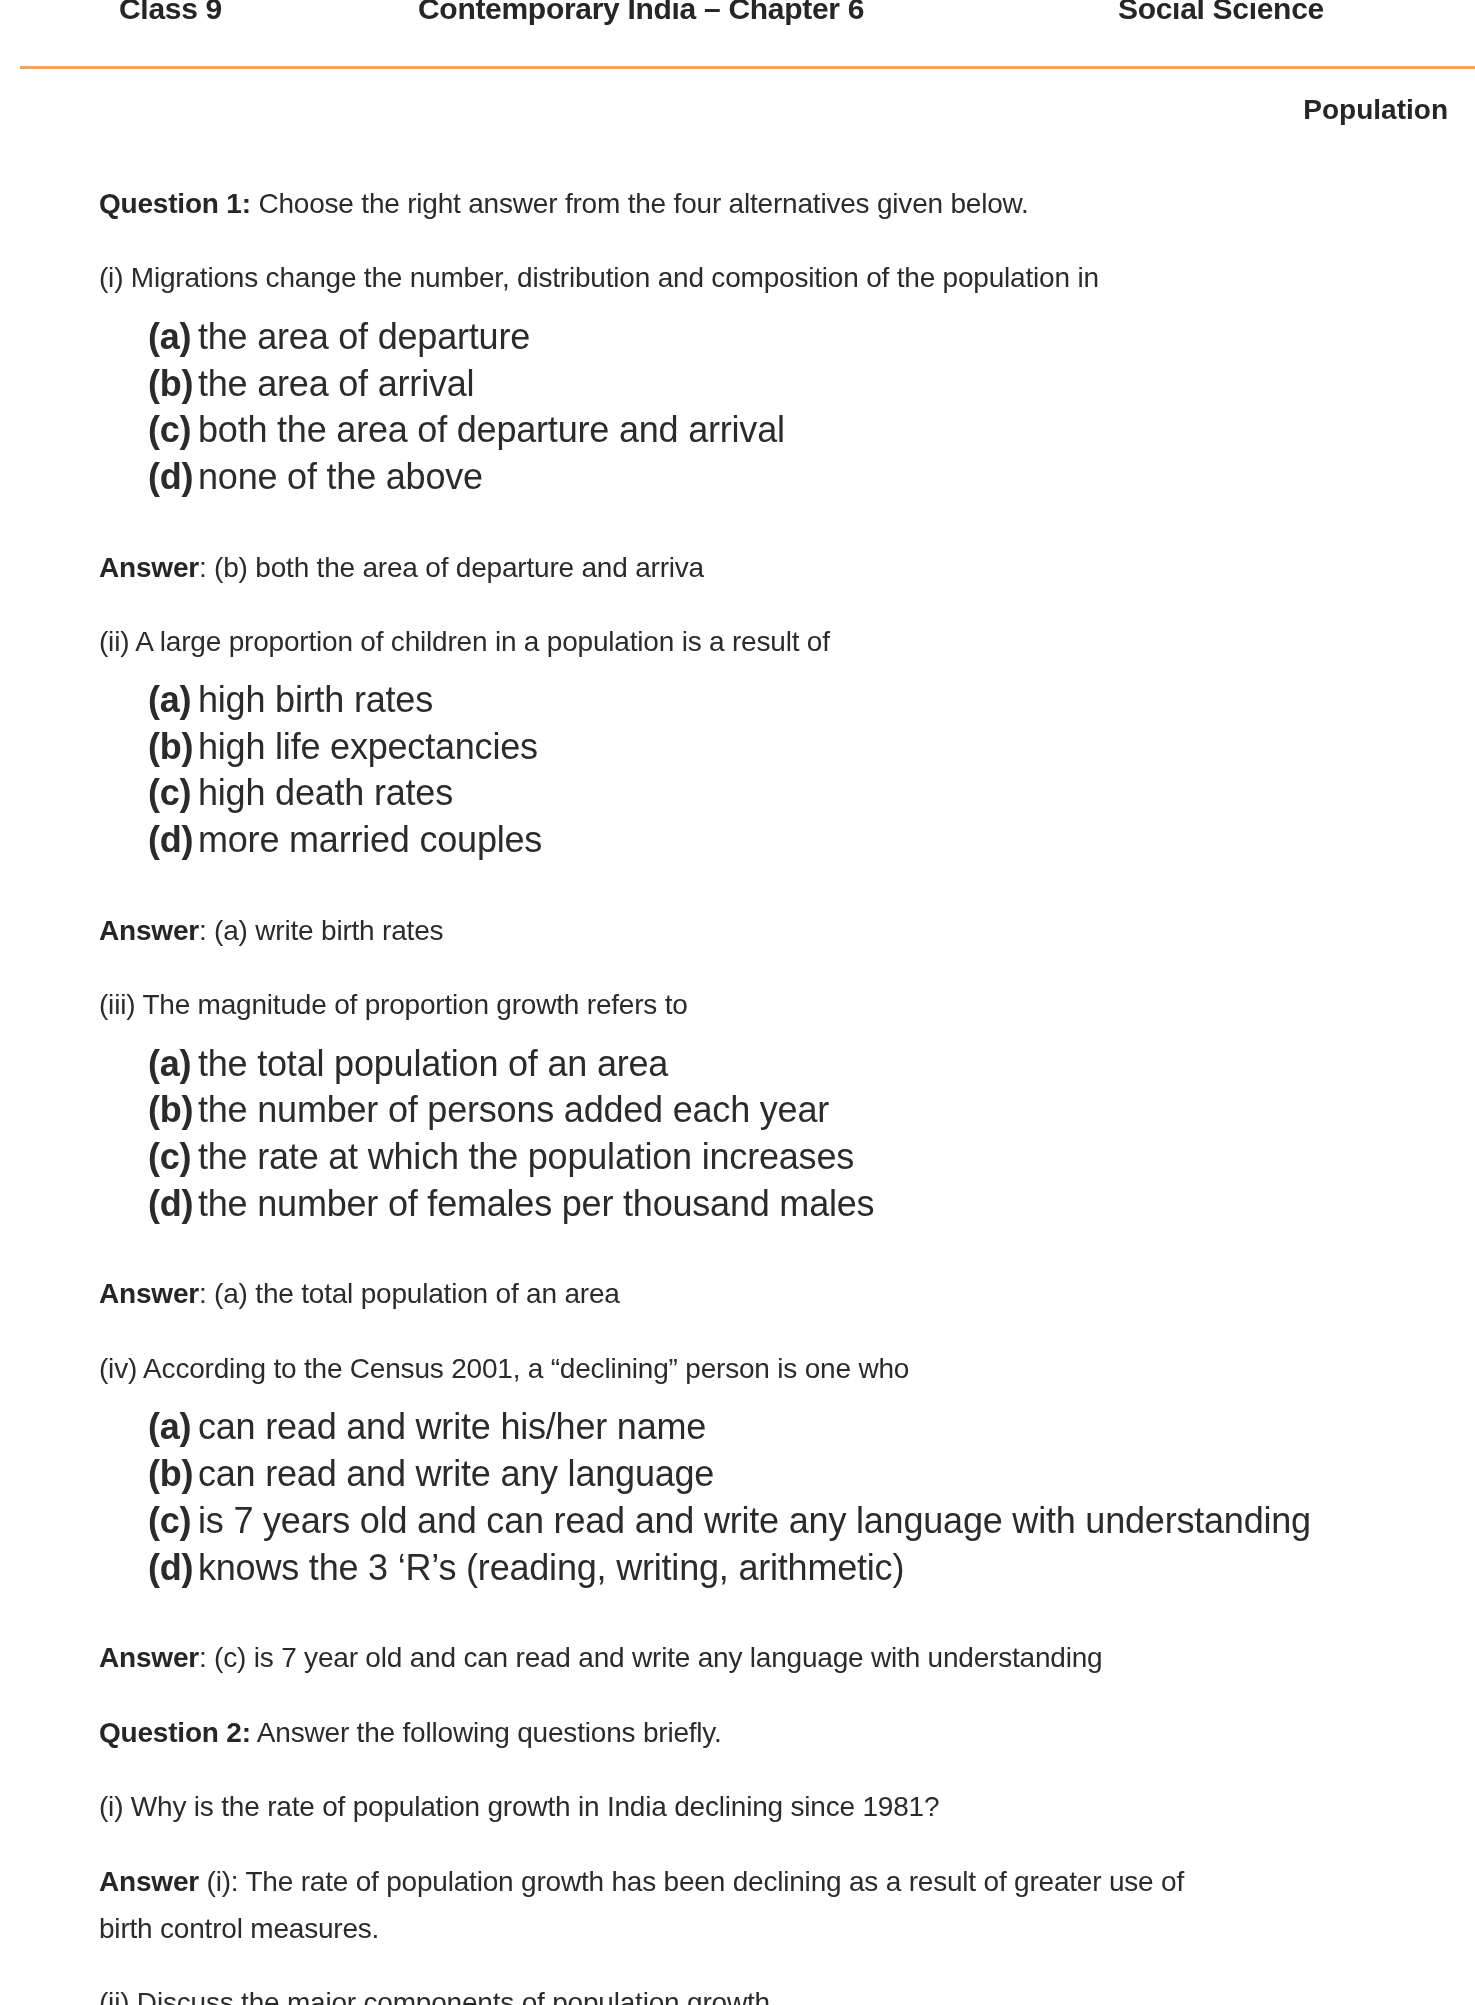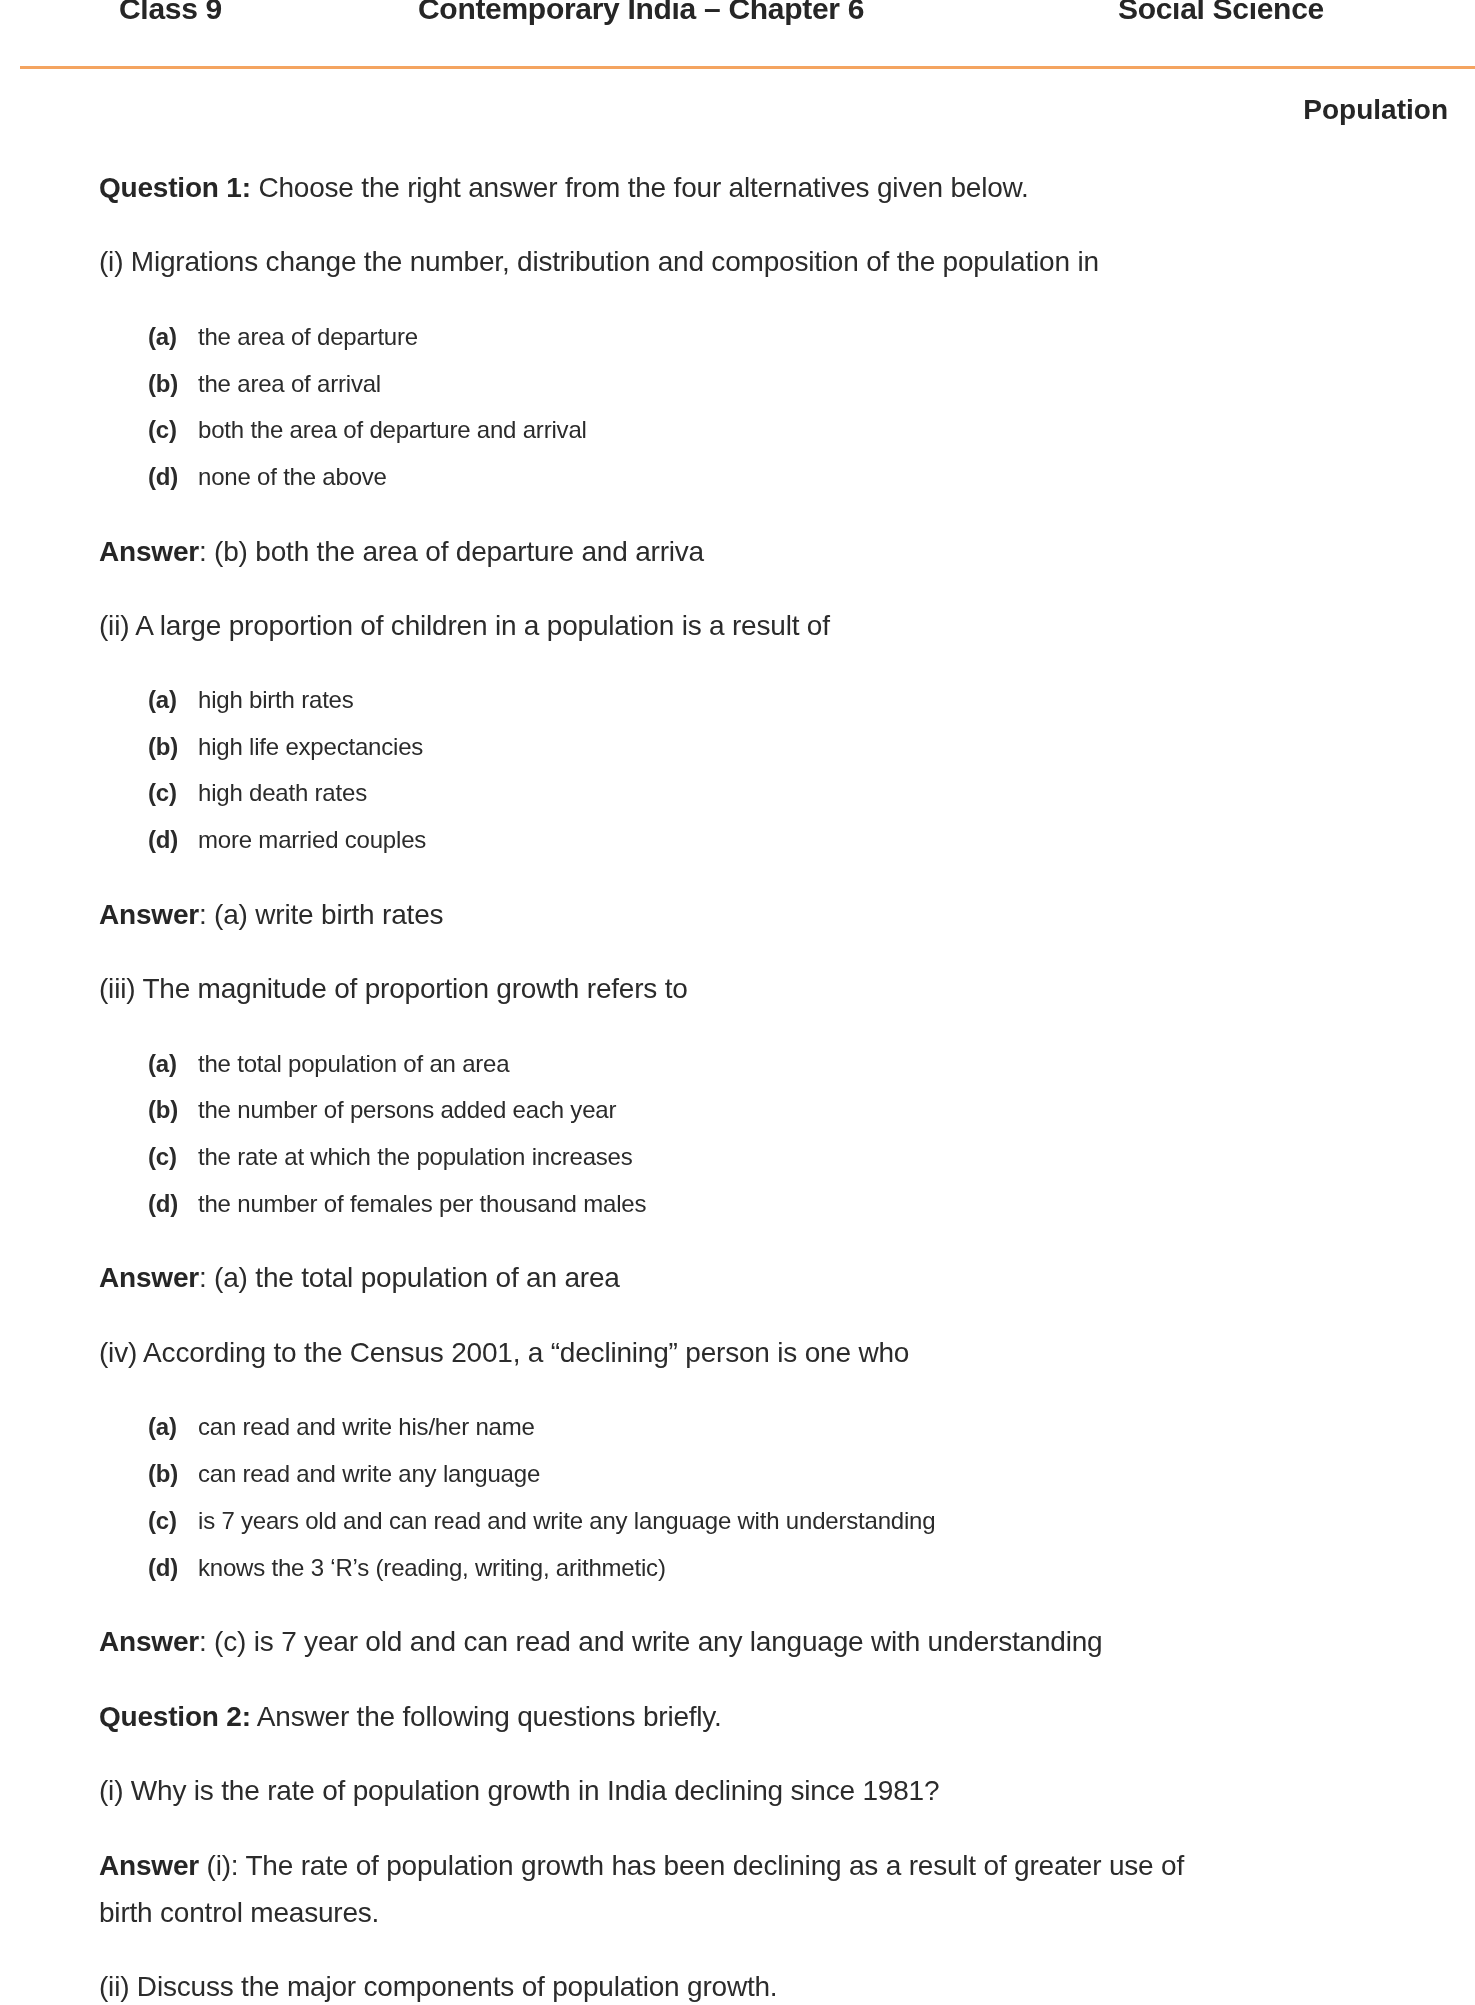--- a/index.html
+++ b/index.html
@@ -19,24 +19,24 @@
     }
     .hdr-left { left: 99px; }
     .hdr-center { left: 398px; }
     .hdr-right { left: 1098px; }
     .title {
       position: absolute; top: 94px; left: 0; width: 1448px; text-align: right;
       font-weight: bold; font-size: 28px; color: #262626;
     }
     .line {
       position: absolute; left: 99px; font-size: 28px; white-space: nowrap;
-      line-height: 36px; letter-spacing: -0.2px;
+      line-height: 36px; letter-spacing: -0.2px; margin-top: 16px;
     }
     .line b { font-weight: bold; color: #262626; }
-    .opt { position: absolute; left: 148px; font-size: 24px; white-space: nowrap; line-height: 36px; letter-spacing: -0.2px; }
+    .opt { position: absolute; left: 148px; font-size: 36px; white-space: nowrap; line-height: 36px; letter-spacing: -0.2px; }
     .opt .lbl { font-weight: bold; display: inline-block; width: 50px; }
   </style>
 </head>
 <body>
 
 <div class="header">
   <span class="hdr-item hdr-left">Class 9</span>
   <span class="hdr-item hdr-center">Contemporary India – Chapter 6</span>
   <span class="hdr-item hdr-right">Social Science</span>
 </div>

